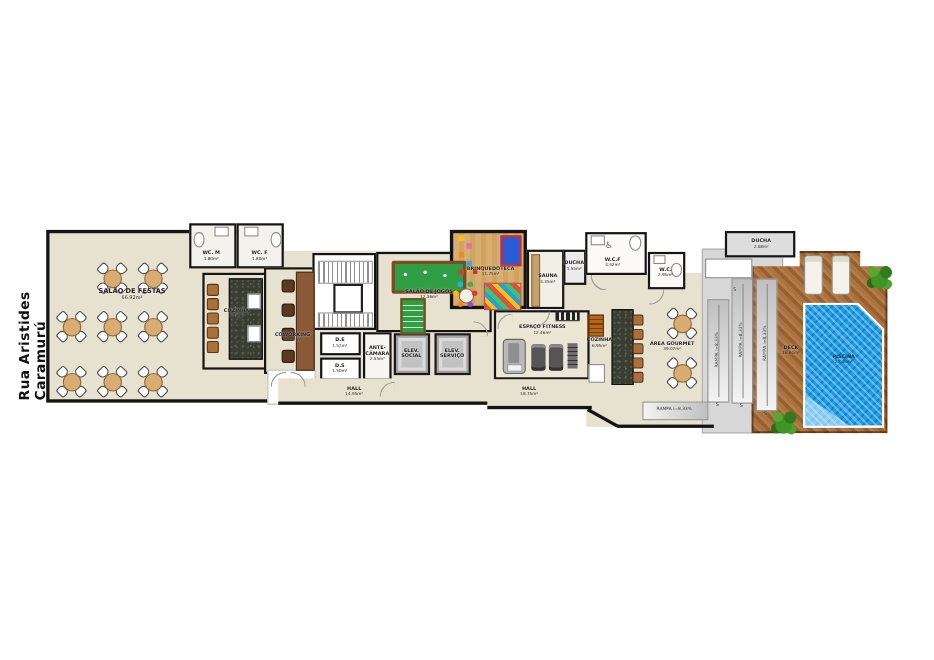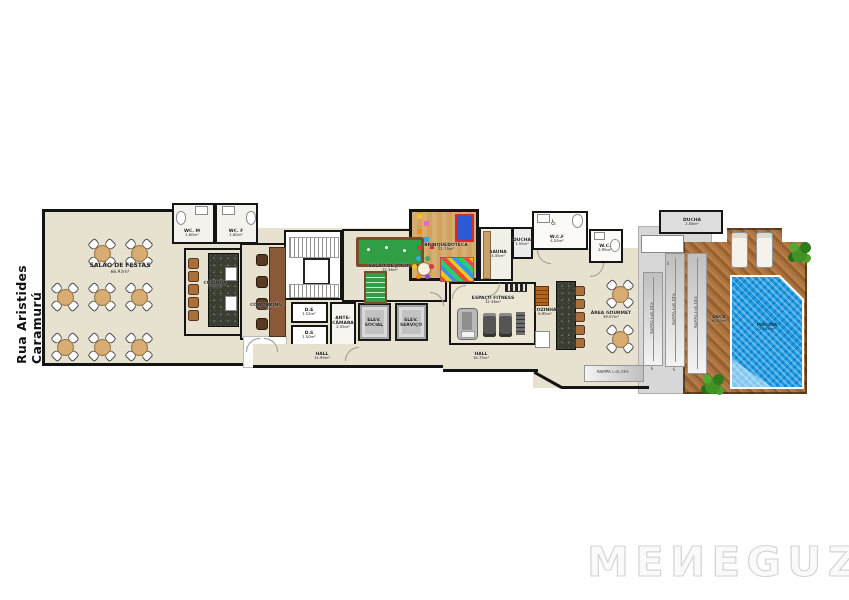--- a/index.html
+++ b/index.html
@@ -404,22 +404,14 @@
 
   <div class="plant" style="left:786px;top:239px;"></div>
   <div class="plant" style="left:699px;top:371px;"></div>
 
   <div class="arc" style="left:430px;top:292px;transform:rotate(90deg);"></div>
   <div class="arc" style="left:486px;top:283px;transform:rotate(180deg);"></div>
   <div class="arc" style="left:537px;top:250px;transform:rotate(270deg);"></div>
   <div class="arc" style="left:590px;top:263px;transform:rotate(180deg);"></div>
   <div class="arc" style="left:345px;top:347px;"></div>
 
-  <div id="logo">
-    <svg width="58" height="52" viewBox="0 0 60 54">
-      <polygon points="4,50 54,4 54,50" fill="#ffffff" stroke="#d6d6d6" stroke-width="2.2"></polygon>
-      <polyline points="18,50 44,24" fill="none" stroke="#d6d6d6" stroke-width="2.2"></polyline>
-      <polyline points="4,50 26,28 26,50" fill="none" stroke="#d6d6d6" stroke-width="2"></polyline>
-    </svg>
-    <span class="word">MEИEGUZ</span>
-  </div>
 
 </div>
 
 </body></html>

